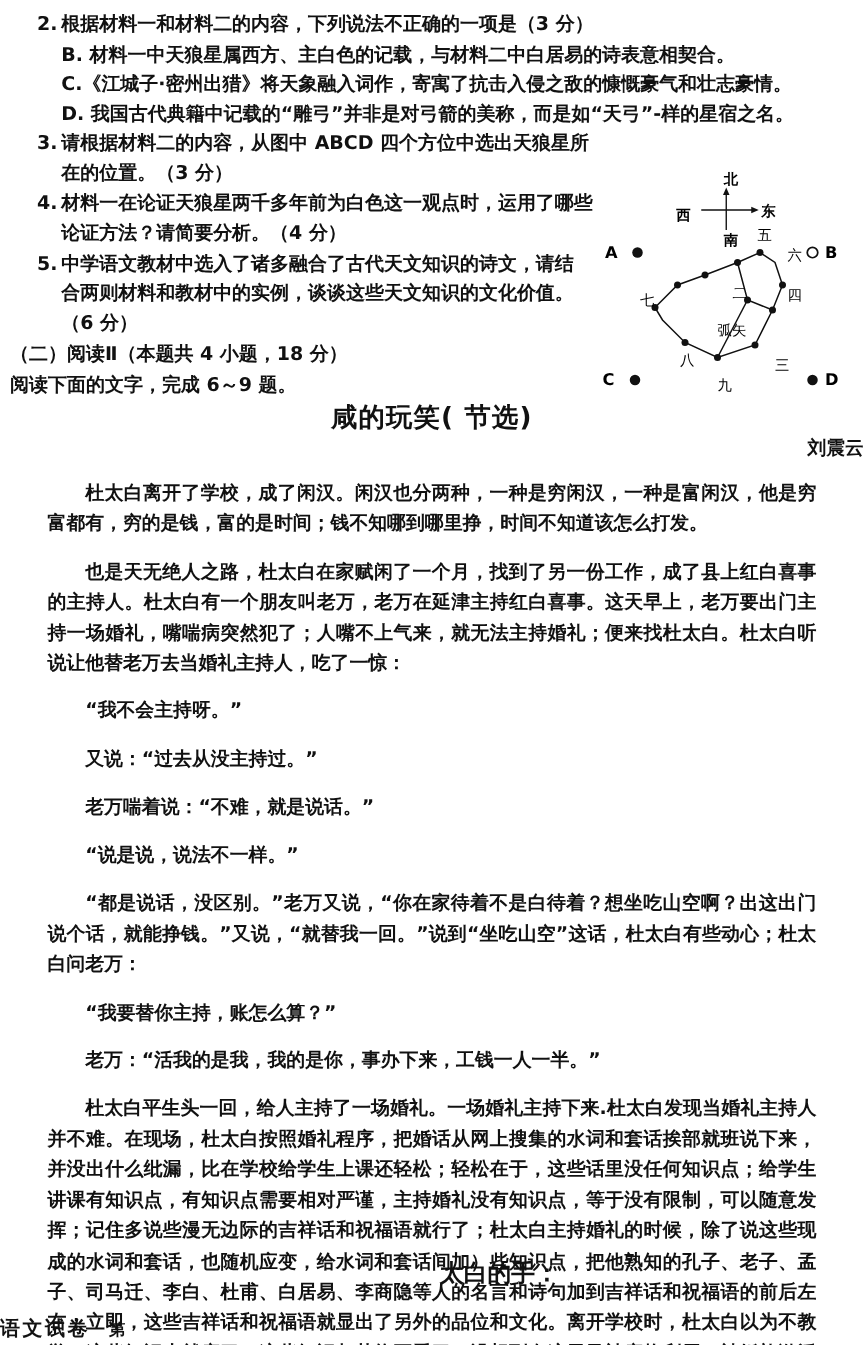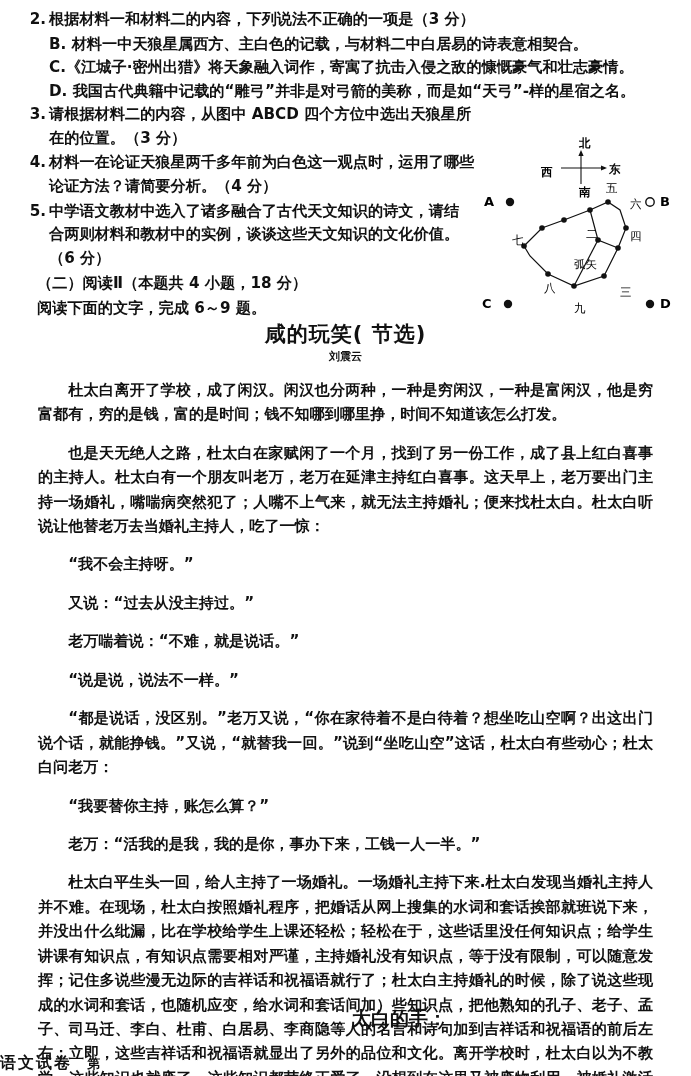--- a/index.html
+++ b/index.html
@@ -38,33 +38,33 @@
   .q-body{flex:1;}
   .opt{
     font-size:15.2px;
     line-height:1.55;
     padding-left:23px;
     font-weight:600;
   }
   .sect-line{
     font-size:15.2px;
     line-height:1.6;
-    padding:0 37px;
+    padding:0 8px;
     font-weight:600;
   }
   .title-main{
     text-align:center;
     font-size:21px;
     font-weight:700;
     margin-top:0;
     letter-spacing:1px;
   }
   .title-author{
-    text-align:center;
-    font-size:11px;
+    text-align:right;
+    font-size:15px;
     margin-top:1px;
     font-weight:600;
   }
   .body-text{
     padding:0 24px 0 24px;
     font-size:15.1px;
     line-height:1.62;
     text-align:justify;
     font-weight:600;
   }

